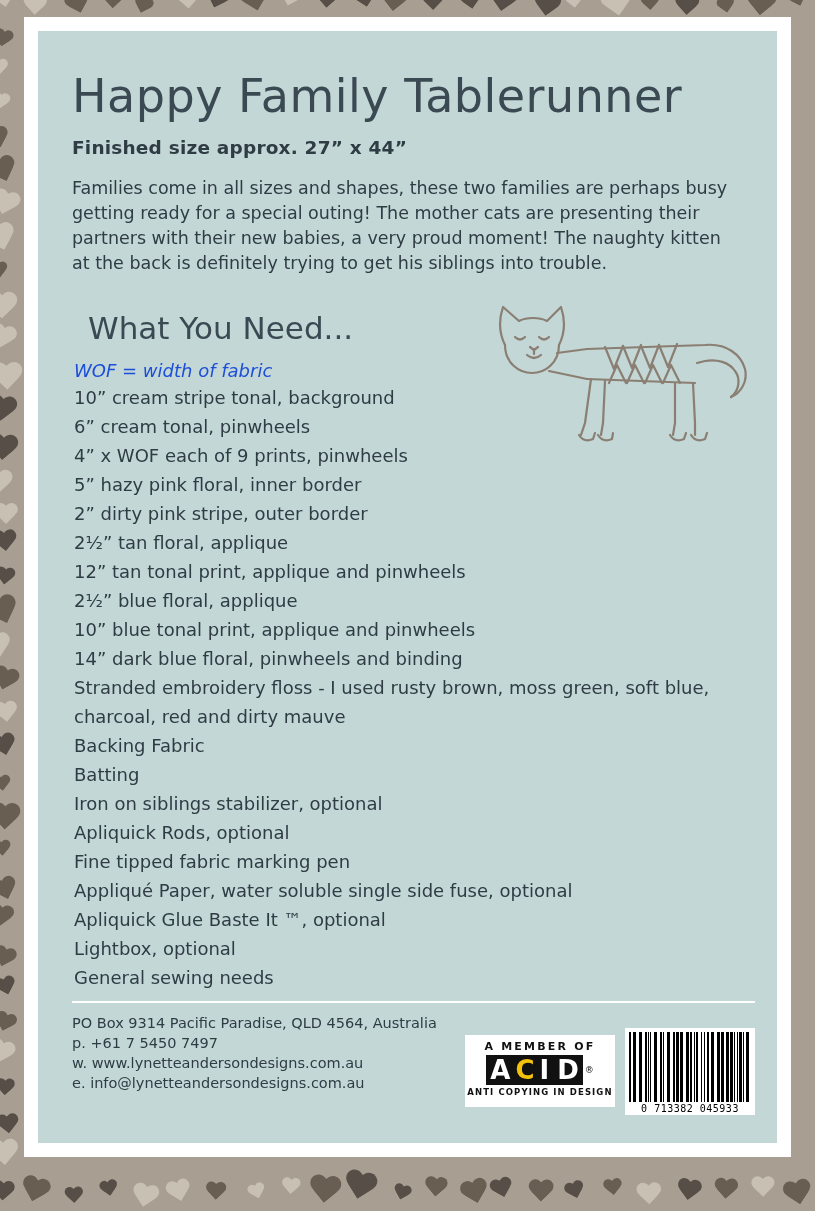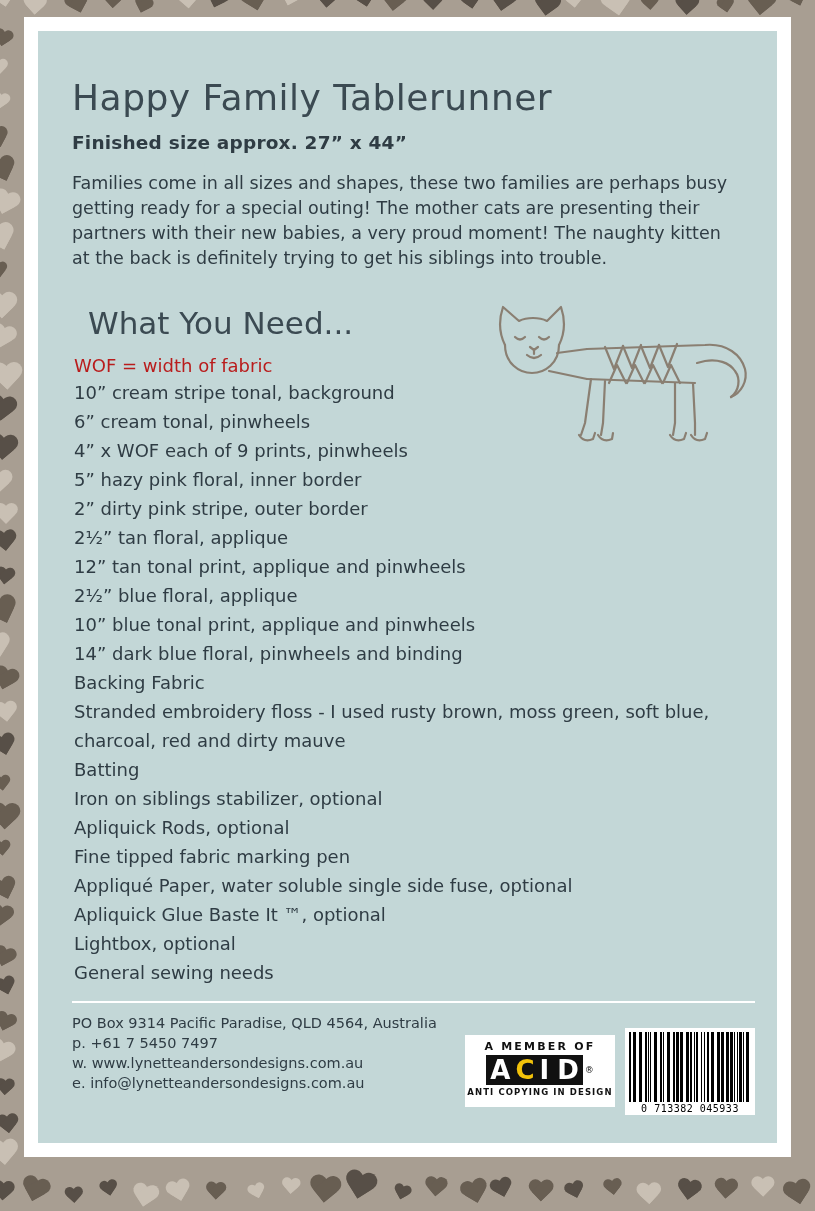--- a/index.html
+++ b/index.html
@@ -62,24 +62,24 @@
     position: relative;
     width: 100%;
     height: 100%;
     background: #c3d7d7;
     box-sizing: border-box;
     padding: 26px 34px 0 34px;
   }
 
   
   .title {
-    font-size: 36px;
+    font-size: 46px;
     color: #3b4a52;
     letter-spacing: 0.5px;
-    margin: 20px 0 14px 0;
+    margin: 12px 0 14px 0;
     font-weight: normal;
     font-family: "DejaVu Sans", sans-serif;
   }
   .finished-size {
     font-size: 18.5px;
     font-weight: bold;
     color: #2f3c44;
     margin-bottom: 10px;
     letter-spacing: 0.2px;
   }
@@ -90,22 +90,23 @@
     max-width: 690px;
     margin-bottom: 6px;
   }
   .section-head {
     font-size: 31px;
     color: #3b4a52;
     margin: 34px 0 14px 16px;
     font-weight: normal;
   }
   .wof {
+    font-style: italic;
     font-size: 18px;
-    color: #b91c1c;
+    color: #1d4ed8;
     margin: 12px 0 2px 2px;
   }
   ul.needs {
     list-style: none;
     margin: 0;
     padding: 0;
     max-width: 690px;
   }
   ul.needs li {
     font-size: 18px;
@@ -331,22 +332,22 @@
           <li>10” cream stripe tonal, background</li>
           <li>6” cream tonal, pinwheels</li>
           <li>4” x WOF each of 9 prints, pinwheels</li>
           <li>5” hazy pink floral, inner border</li>
           <li>2” dirty pink stripe, outer border</li>
           <li>2½” tan floral, applique</li>
           <li>12” tan tonal print, applique and pinwheels</li>
           <li>2½” blue floral, applique</li>
           <li>10” blue tonal print, applique and pinwheels</li>
           <li>14” dark blue floral, pinwheels and binding</li>
+          <li>Stranded embroidery floss - I used rusty brown, moss green, soft blue, charcoal, red and dirty mauve</li>
           <li>Backing Fabric</li>
-          <li>Stranded embroidery floss - I used rusty brown, moss green, soft blue, charcoal, red and dirty mauve</li>
           <li>Batting</li>
           <li>Iron on siblings stabilizer, optional</li>
           <li>Apliquick Rods, optional</li>
           <li>Fine tipped fabric marking pen</li>
           <li>Appliqué Paper, water soluble single side fuse, optional</li>
           <li>Apliquick Glue Baste It ™, optional</li>
           <li>Lightbox, optional</li>
           <li>General sewing needs</li>
         </ul>
 

